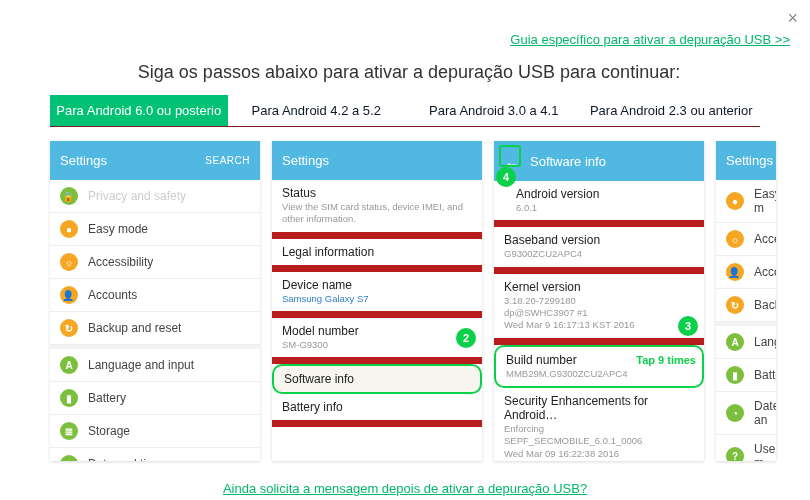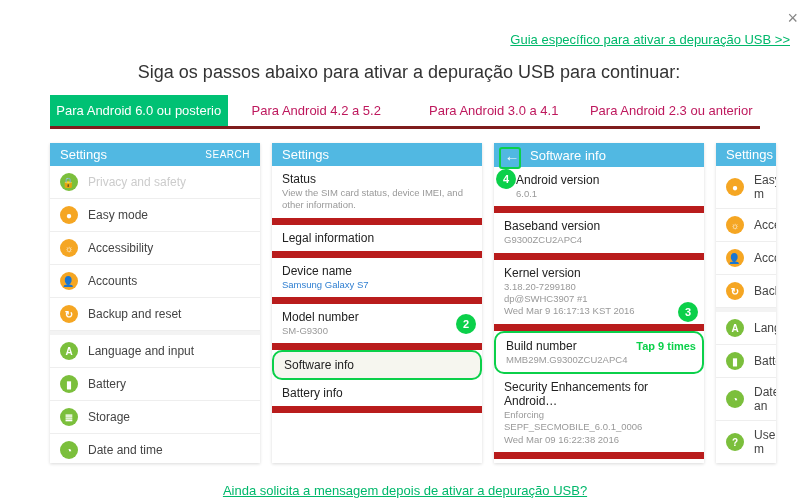--- a/index.html
+++ b/index.html
@@ -32,28 +32,28 @@
   .heading {
     text-align: center;
     font-size: 18px;
     color: #333;
     padding: 8px 0 12px 8px;
     font-weight: 400;
   }
   .tabs {
     display: flex;
     margin: 0 50px;
-    border-bottom: 3px solid #7f1d1d;
+    border-bottom: 1px solid #7f1d1d;
   }
   .tab {
     flex: 1;
     text-align: center;
     padding: 8px 6px;
     font-size: 13px;
-    color: #be185d;
+    color: #0f172a;
     background: #fff;
     cursor: pointer;
     white-space: nowrap;
   }
   .tab.active {
     background: #00c174;
     color: #fff;
   }
   .panes {
     display: flex;
@@ -67,21 +67,21 @@
     width: 210px;
     flex-shrink: 0;
     position: relative;
     height: 320px;
     overflow: hidden;
   }
   .pane.clipped { width: 60px; }
   .pane-header {
     background: #51b8e2;
     color: #fff;
-    padding: 4px 10px;
+    padding: 12px 10px;
     font-size: 13px;
     display: flex;
     align-items: center;
     justify-content: space-between;
     position: relative;
   }
   .pane-header .search { font-size: 10px; letter-spacing: 0.5px; }
   .pane-header .back {
     width: 16px; height: 16px; display: inline-flex;
     align-items: center; justify-content: center;

